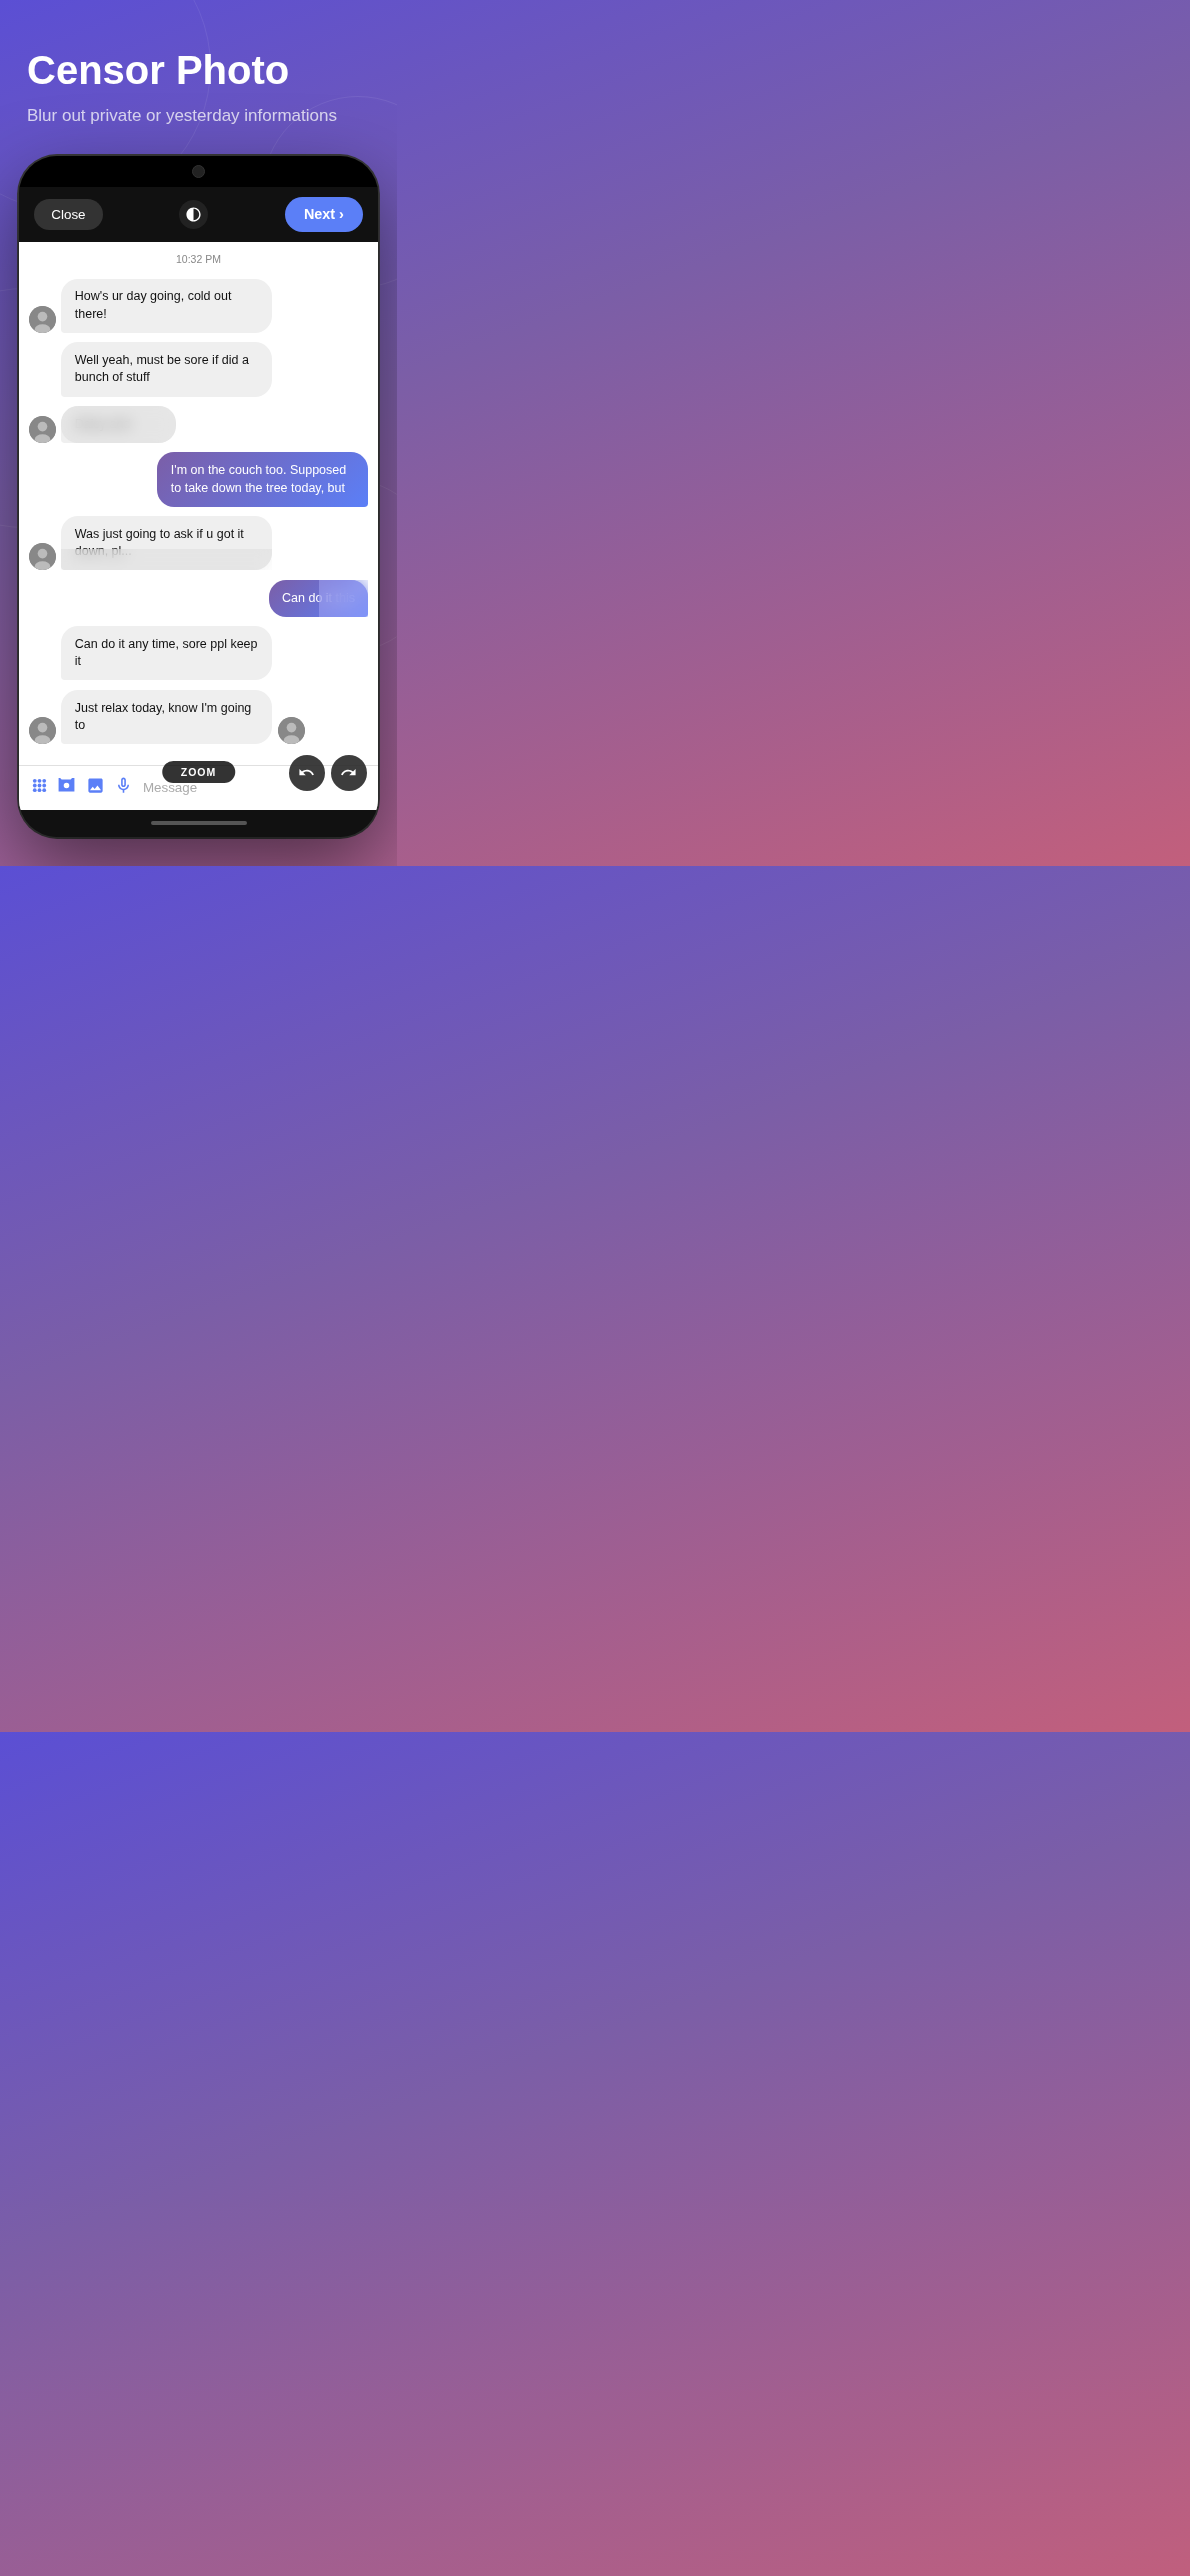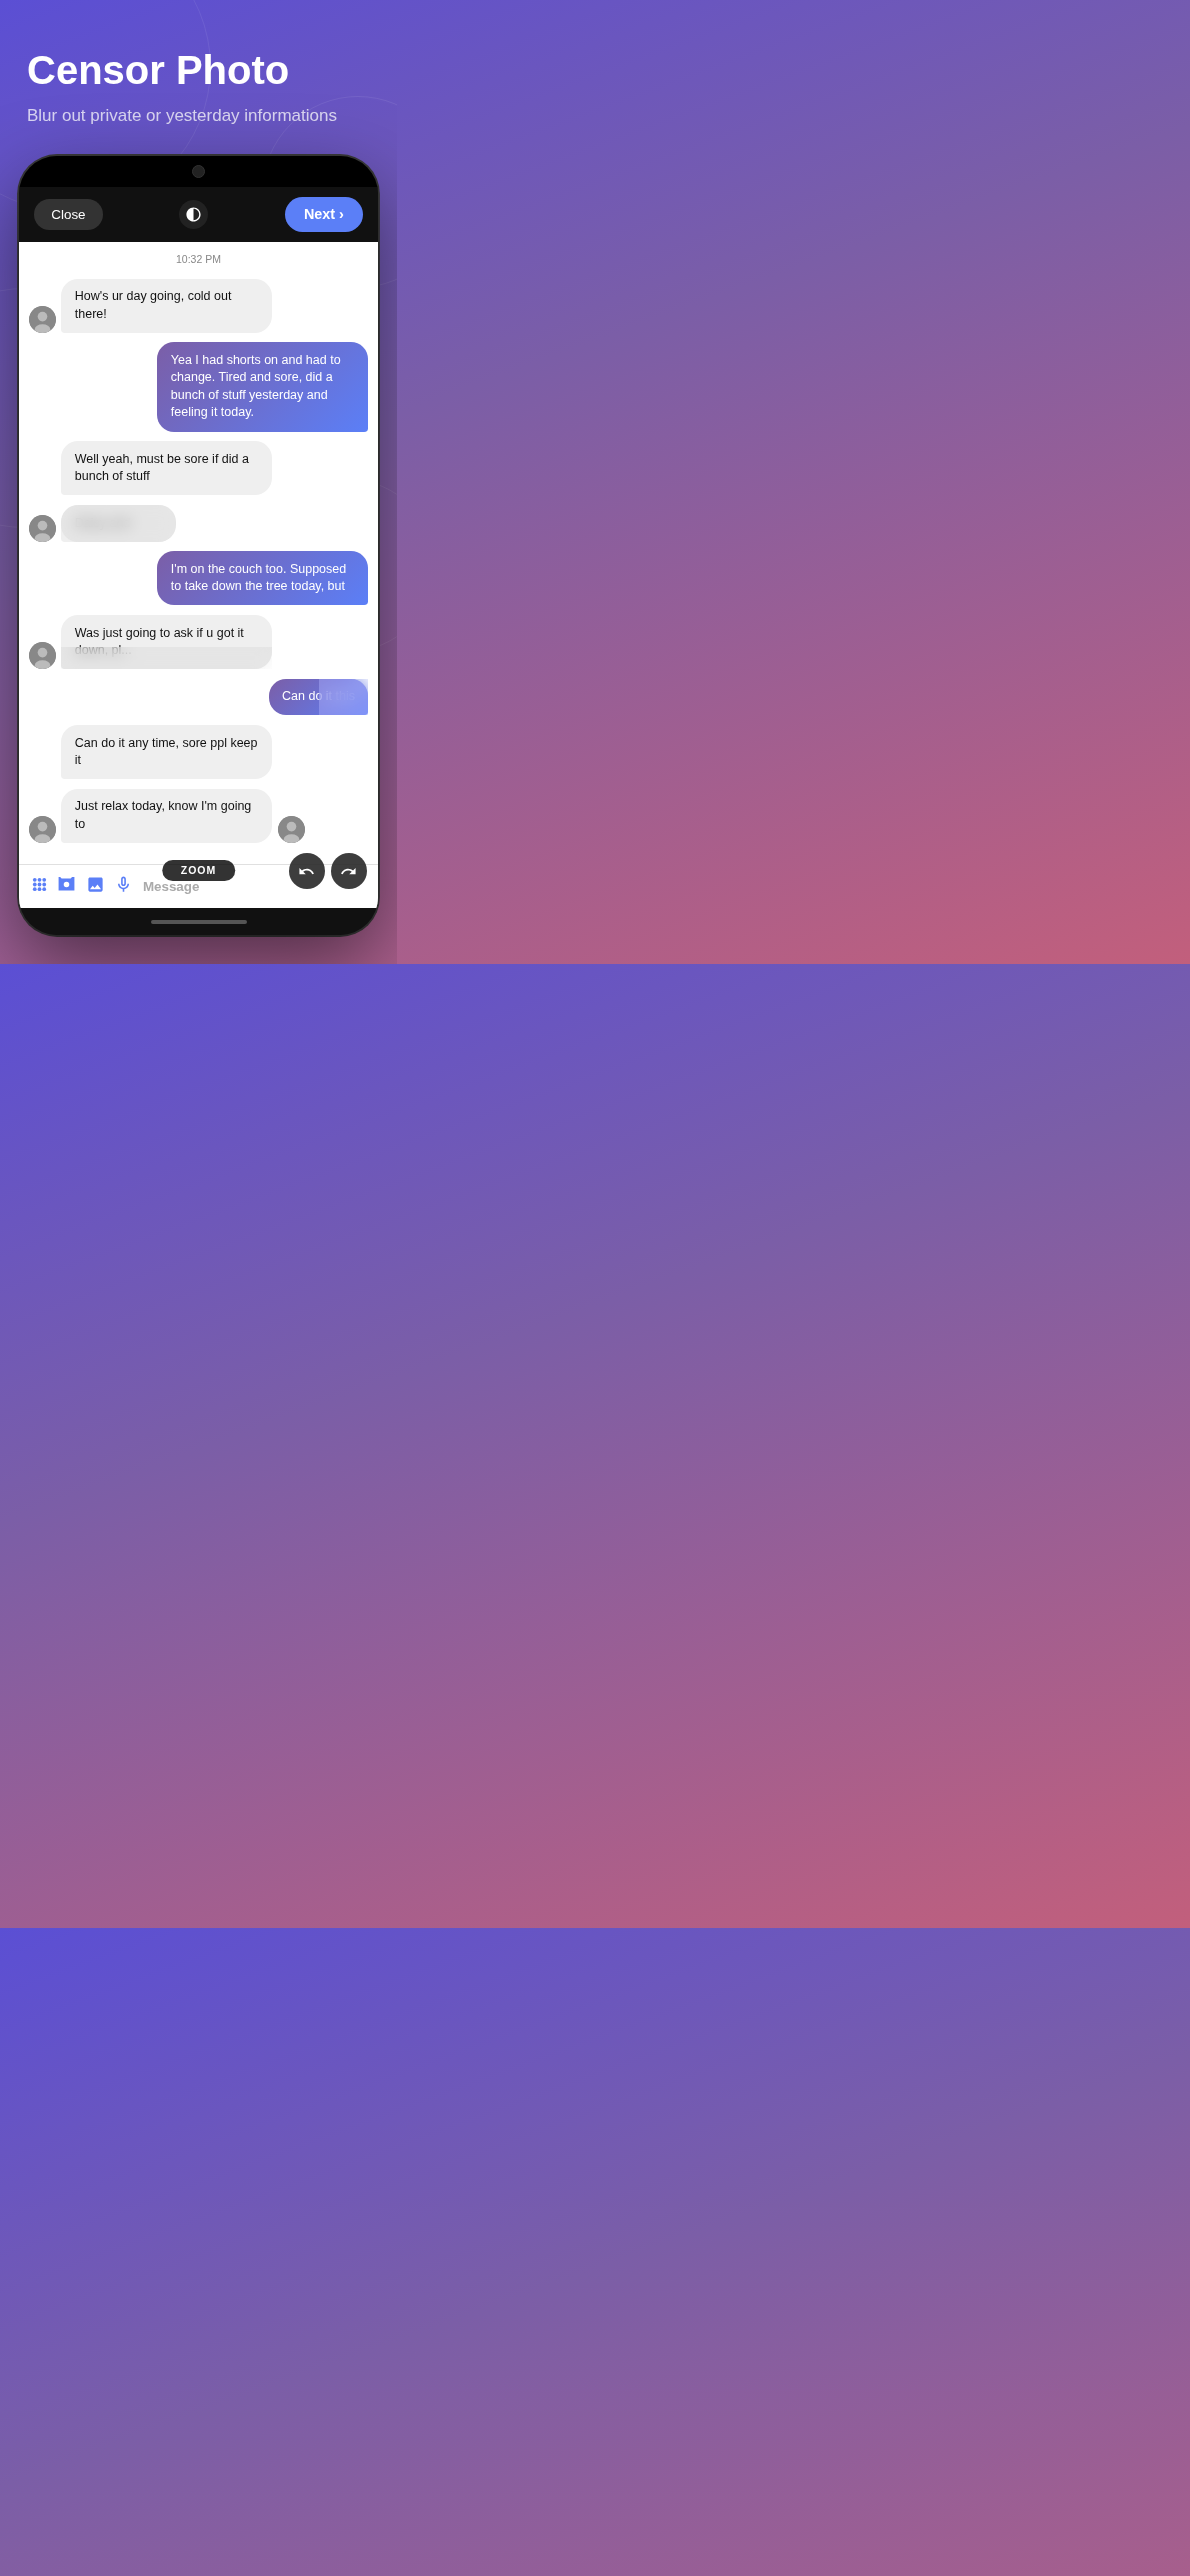--- a/index.html
+++ b/index.html
@@ -217,21 +217,20 @@
     .bottom-icon {
       color: #5b7ff7;
       font-size: 17px;
       cursor: pointer;
     }
 
     .message-input {
       flex: 1;
       color: #aaa;
       font-size: 13.4px;
-      font-weight: bold;
     }
 
     .phone-bottom-home {
       background: #111;
       height: 27px;
       display: flex;
       align-items: center;
       justify-content: center;
     }
 
@@ -324,23 +323,20 @@
           <div class="avatar">
             <svg width="27" height="27" viewBox="0 0 28 28">
               <circle cx="14" cy="14" r="14" fill="#888"></circle>
               <circle cx="14" cy="11" r="5" fill="#bbb"></circle>
               <ellipse cx="14" cy="24" rx="8" ry="5" fill="#bbb"></ellipse>
             </svg>
           </div>
           <div class="bubble incoming">How's ur day going, cold out there!</div>
         </div>
 
-        <div class="chat-row outgoing">
-          <div class="bubble outgoing">Yea I had shorts on and had to change. Tired and sore, did a bunch of stuff yesterday and feeling it today.</div>
-        </div>
 
         <div class="chat-row incoming">
           <div class="avatar-placeholder"></div>
           <div class="bubble incoming">Well yeah, must be sore if did a bunch of stuff</div>
         </div>
 
         <div class="chat-row incoming">
           <div class="avatar">
             <svg width="27" height="27" viewBox="0 0 28 28">
               <circle cx="14" cy="14" r="14" fill="#888"></circle>

